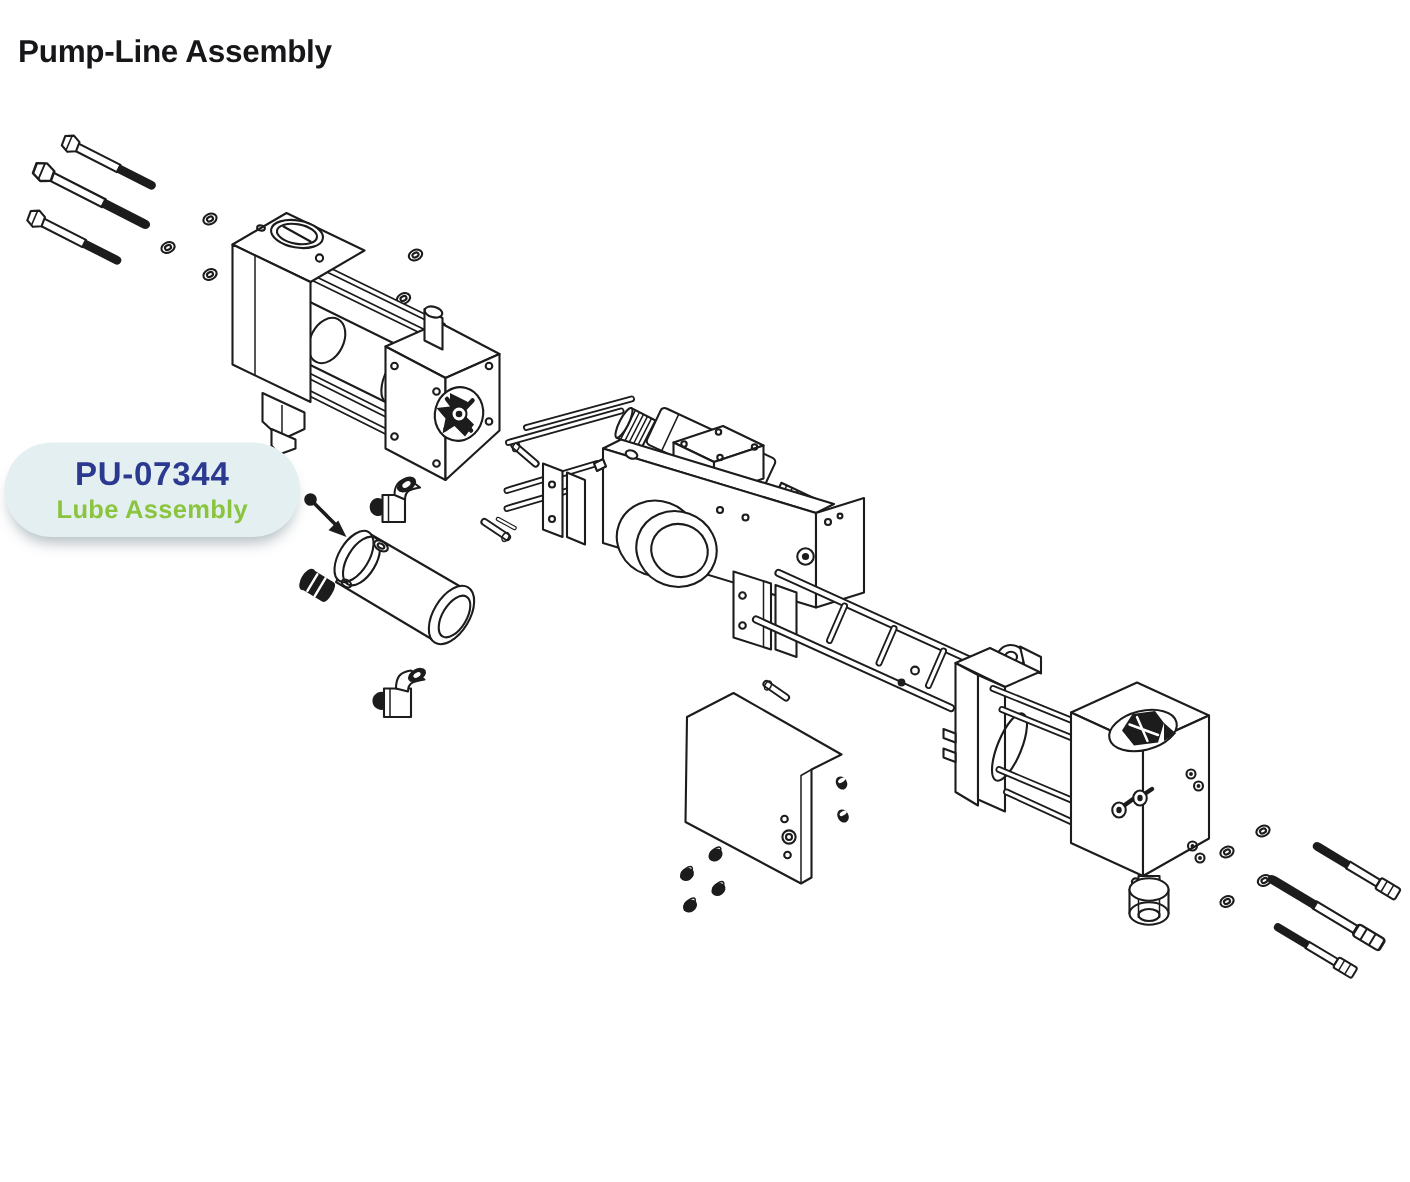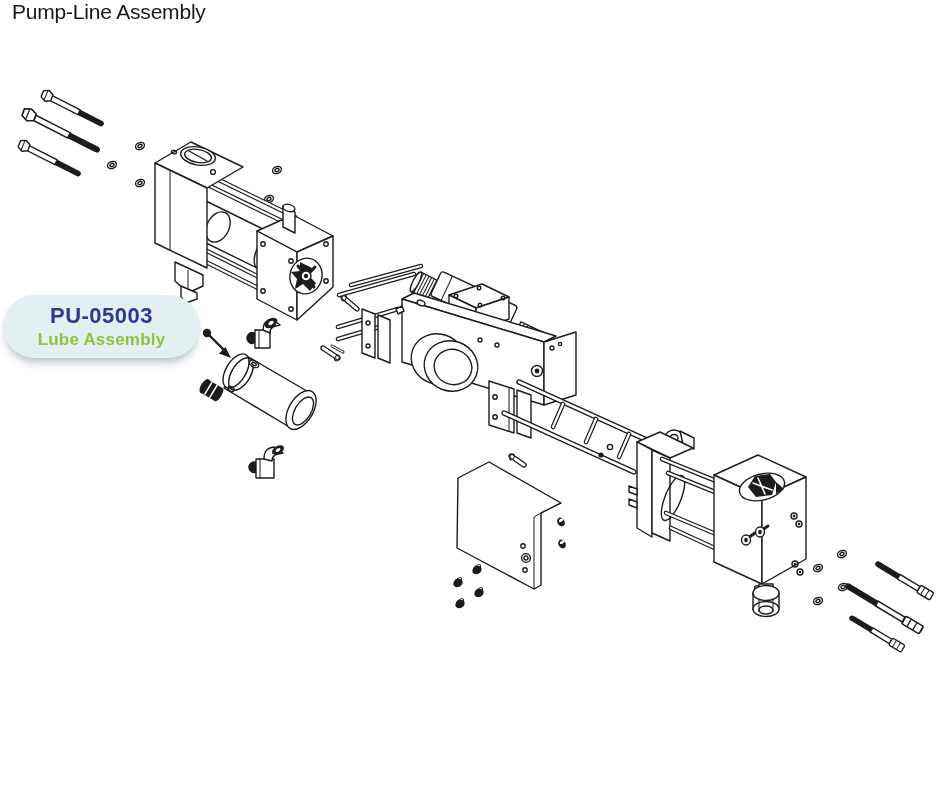--- a/index.html
+++ b/index.html
@@ -2,21 +2,21 @@
 <html style="--ink: #1c1c1c; --navy: #2b3990; --green: #8bc53f; --pill: #e4eff1; --bg: #ffffff;"><head>
 <meta charset="utf-8">
 <style>
   :root{
     --ink:#1c1c1c; --navy:#2b3990; --green:#8bc53f; --pill:#e4eff1; --bg:#ffffff;
   }
   *{margin:0;padding:0;box-sizing:border-box}
   html,body{width:940px;height:788px;background:var(--bg);overflow:hidden;
     font-family:"Liberation Sans", sans-serif;}
   .stage{position:relative;width:940px;height:788px;background:var(--bg)}
-  .title{position:absolute;left:12px;top:0;font-size:21px;font-weight:normal;
+  .title{position:absolute;left:12px;top:23px;font-size:21px;font-weight:bold;
     letter-spacing:-0.2px;color:#17171a}
   .callout{position:absolute;left:3px;top:295px;width:197px;height:63px;
     background:var(--pill);border-radius:32px;display:flex;flex-direction:column;
     align-items:center;justify-content:center;gap:1px;cursor:pointer;
     box-shadow:0 7px 9px -3px rgba(90,110,120,.45)}
   .callout .pn{font-size:22px;font-weight:bold;letter-spacing:.5px;color:var(--navy)}
   .callout .nm{font-size:17px;font-weight:bold;letter-spacing:.2px;color:var(--green)}
   svg{position:absolute;left:0;top:0}
   .ln{fill:none;stroke:var(--ink);stroke-width:1.4;stroke-linejoin:round;stroke-linecap:round}
   .thin{fill:none;stroke:var(--ink);stroke-width:1;stroke-linejoin:round}
@@ -367,17 +367,17 @@
     </g>
 
     <g>
       <circle cx="207" cy="333" r="4.2" class="dk"></circle>
       <path d="M209,335 L226,352" stroke="#1c1c1c" stroke-width="2.4" fill="none"></path>
       <path class="dk" d="M231,358 L219,353.5 L225.5,347 Z"></path>
     </g>
   </svg>
 
   <div class="callout">
-    <div class="pn">PU-05003</div>
+    <div class="pn">PU-07344</div>
     <div class="nm">Lube Assembly</div>
   </div>
 
 </div>
 
 </body></html>

